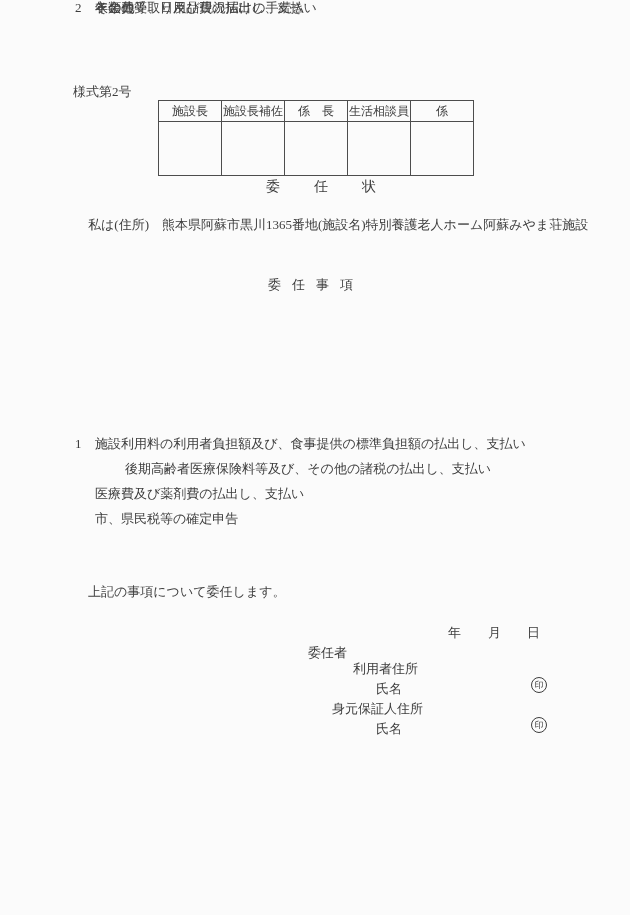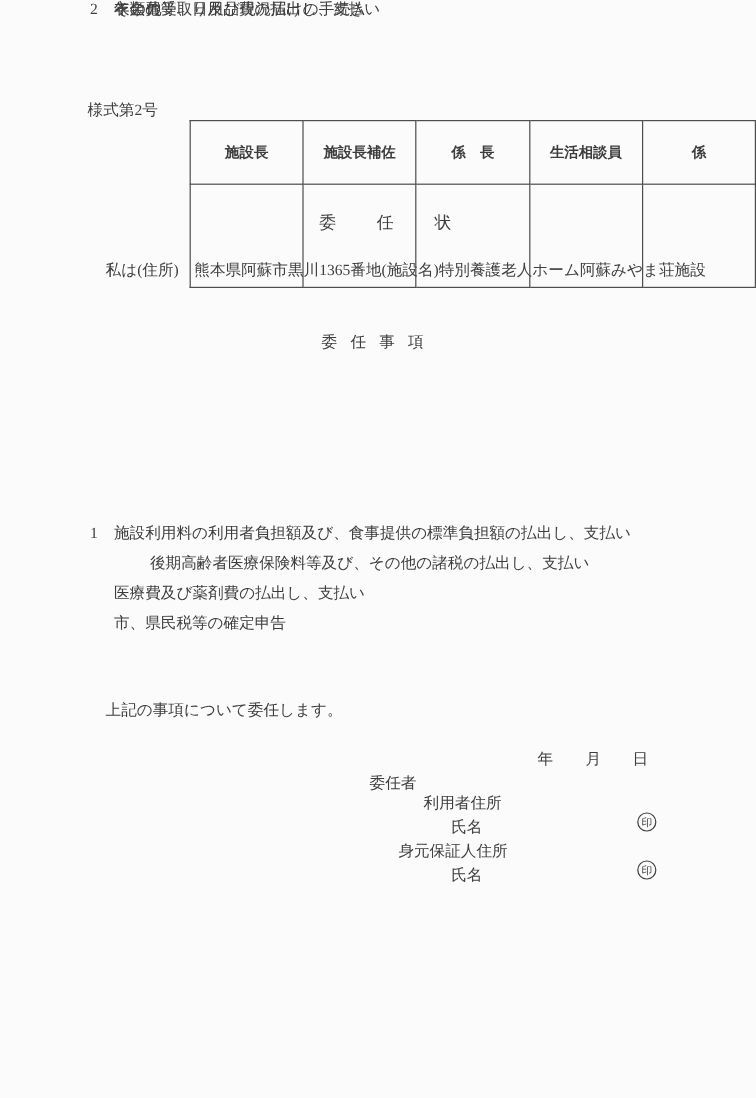--- a/index.html
+++ b/index.html
@@ -21,22 +21,22 @@
   .form-number{left:73px;top:84px;}
 
   
   .approval-table{
     position:absolute;left:158px;top:100px;
     border-collapse:collapse;table-layout:fixed;
     border:1.5px solid var(--border);
   }
   .approval-table th,.approval-table td{
     border:1px solid var(--border);
-    width:62px;padding:16px;
-    font-weight:bold;font-size:12px;text-align:center;color:var(--text);
+    width:62px;padding:0;
+    font-weight:normal;font-size:12px;text-align:center;color:var(--text);
   }
   .approval-table th{height:20px;}
   .approval-table td{height:53px;}
 
   
   .doc-title{left:266px;top:179px;font-size:14px;letter-spacing:34px;}
   .items-heading{left:268px;top:277px;font-size:13px;letter-spacing:11px;}
 
   
   .intro-line1{left:88px;top:217px;text-align:right;}

